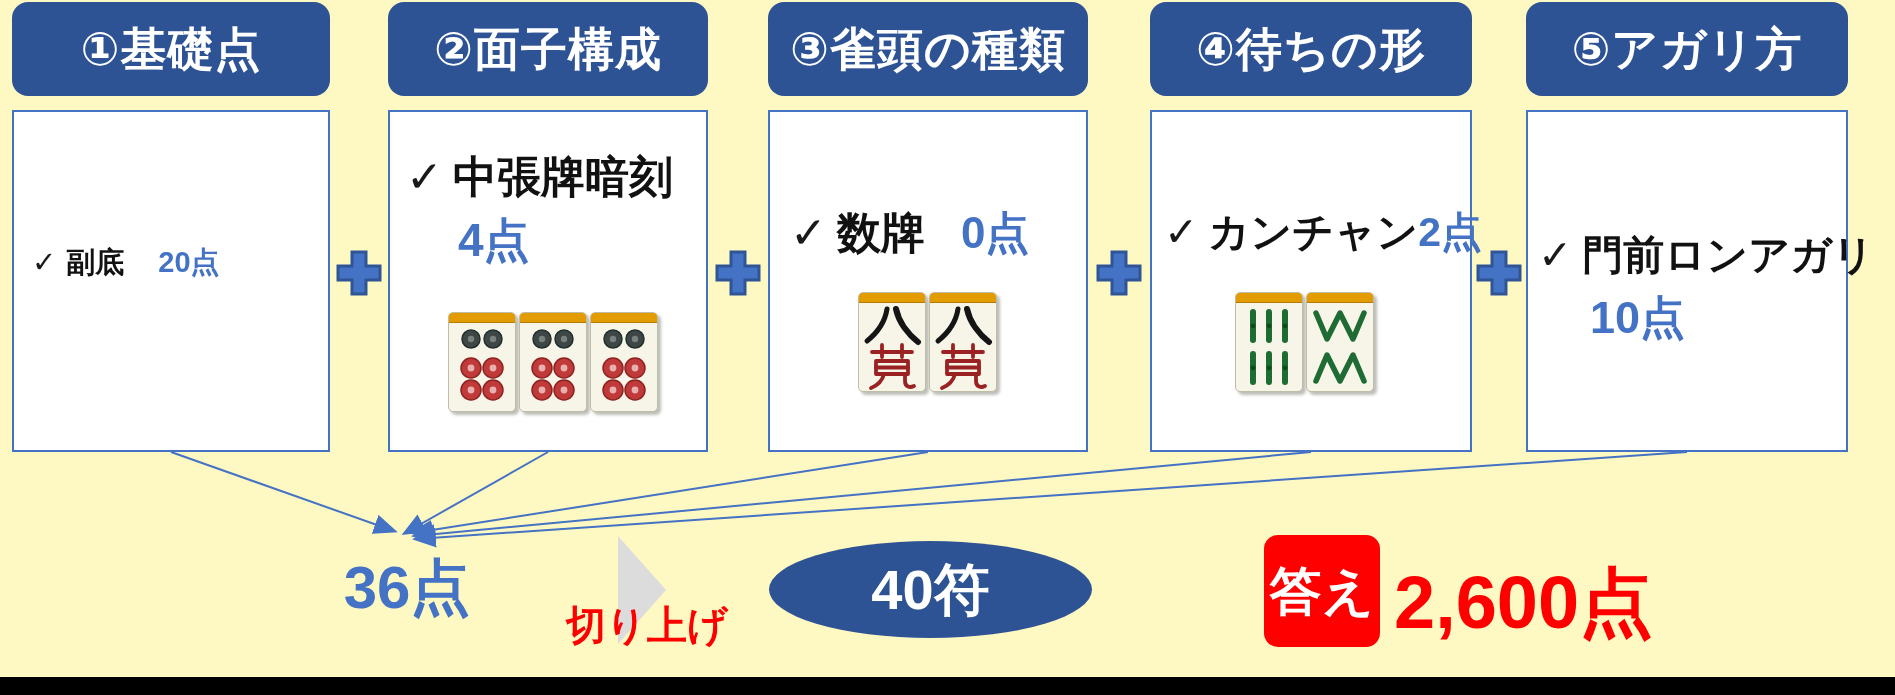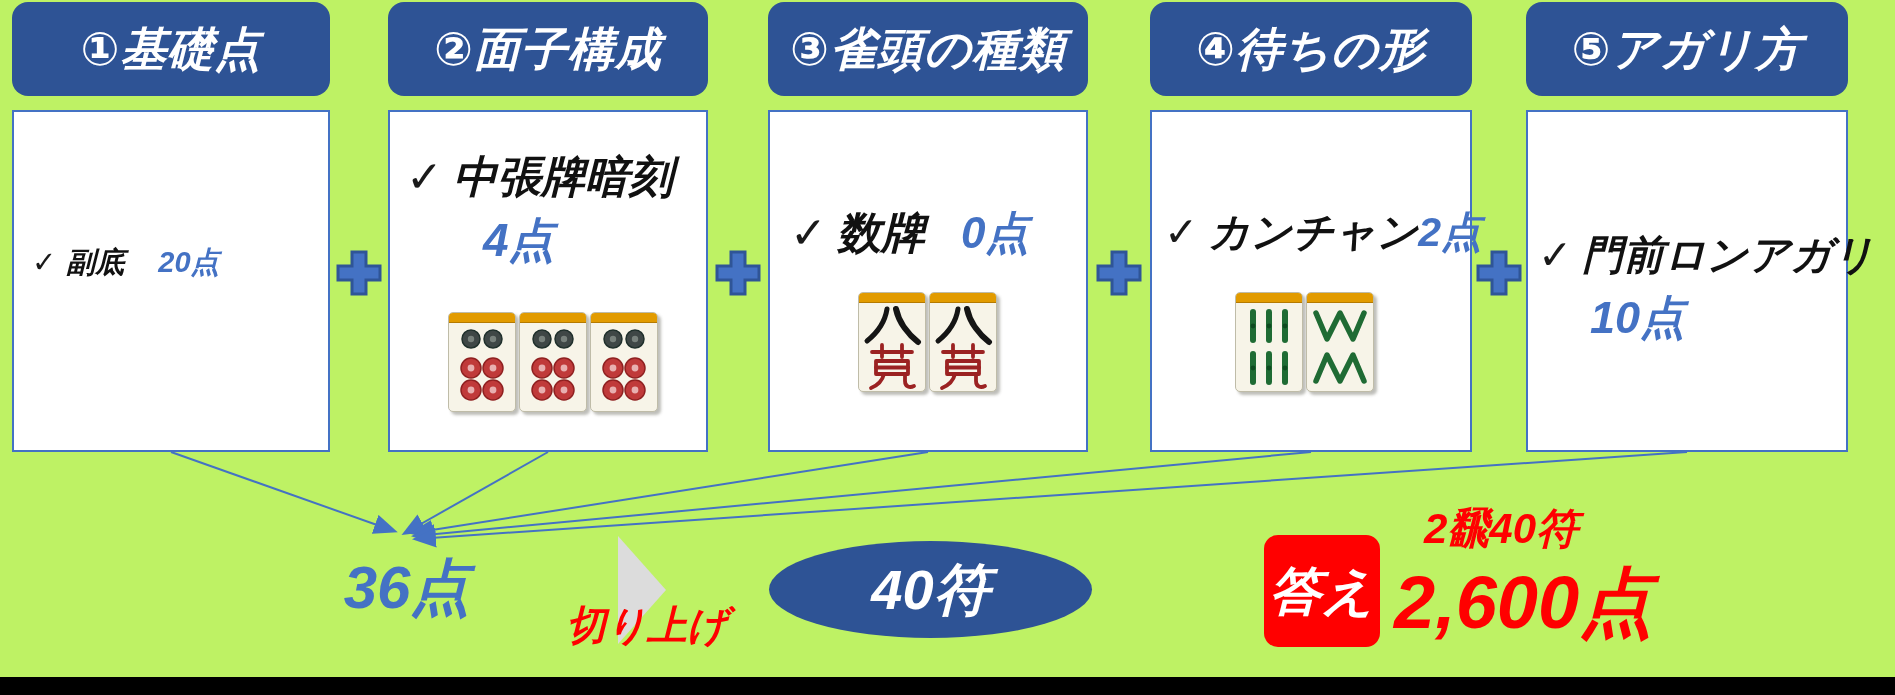--- a/index.html
+++ b/index.html
@@ -1,19 +1,18 @@
 <!DOCTYPE html>
 <html><head>
 <meta charset="utf-8">
 <style>
   html,body{margin:0;padding:0;background:#fff;}
   .canvas{
-    position:relative;width:1895px;height:695px;background:#bef264;overflow:hidden;
+    position:relative;width:1895px;height:695px;background:#fef9c3;overflow:hidden;
     font-family:"Liberation Sans","DejaVu Sans",sans-serif;
-    font-style:italic;
   }
   
   .box{position:absolute;top:0;}
   .box-header{
     position:absolute;left:0;top:2px;height:94px;width:100%;
     background:#2E5395;border-radius:16px;
     color:#fff;font-weight:800;font-size:46px;line-height:94px;text-align:center;
     letter-spacing:1px;
   }
   .box-body{
@@ -25,21 +24,21 @@
   .pts{color:#4472C4;font-weight:800;}
   
   .box1{left:12px;width:318px;}
   .box2{left:388px;width:320px;}
   .box3{left:768px;width:320px;}
   .box4{left:1150px;width:322px;}
   .box5{left:1526px;width:322px;}
   .box1 .line1{left:18px;top:131px;font-size:29px;}
   .box1 .pts{margin-left:34px;}
   .box2 .line1{left:16px;top:36px;font-size:44px;}
-  .box2 .line2{left:68px;top:98px;font-size:46px;margin-left:25px;}
+  .box2 .line2{left:68px;top:98px;font-size:46px;}
   .box3 .line1{left:20px;top:92px;font-size:44px;}
   .box3 .pts{margin-left:36px;}
   .box4 .line1{left:12px;top:93px;font-size:41px;}
   .box5 .line1{left:10px;top:116px;font-size:41px;}
   .box5 .line2{left:62px;top:176px;font-size:45px;}
   
   .tile-row{position:absolute;display:flex;gap:3px;}
   .box2 .tile-row{left:58px;top:200px;}
   .box3 .tile-row{left:88px;top:180px;}
   .box4 .tile-row{left:83px;top:180px;}
@@ -289,17 +288,16 @@
       <line x1="1311" y1="452" x2="415" y2="536" marker-end="url(#arrw)"></line>
       <line x1="1687" y1="452" x2="416" y2="539" marker-end="url(#arrw)"></line>
     </g>
   </svg>
 
   <div class="sum">36点</div>
   <div class="roundup-arrow"></div>
   <div class="roundup-label">切り上げ</div>
   <div class="fu-ellipse">40符</div>
   <div class="answer-box">答え</div>
-  <div class="han-fu">2飜40符</div>
   <div class="total">2,600点</div>
   <div class="bottom-bar"></div>
 
 </div>
 
 </body></html>

